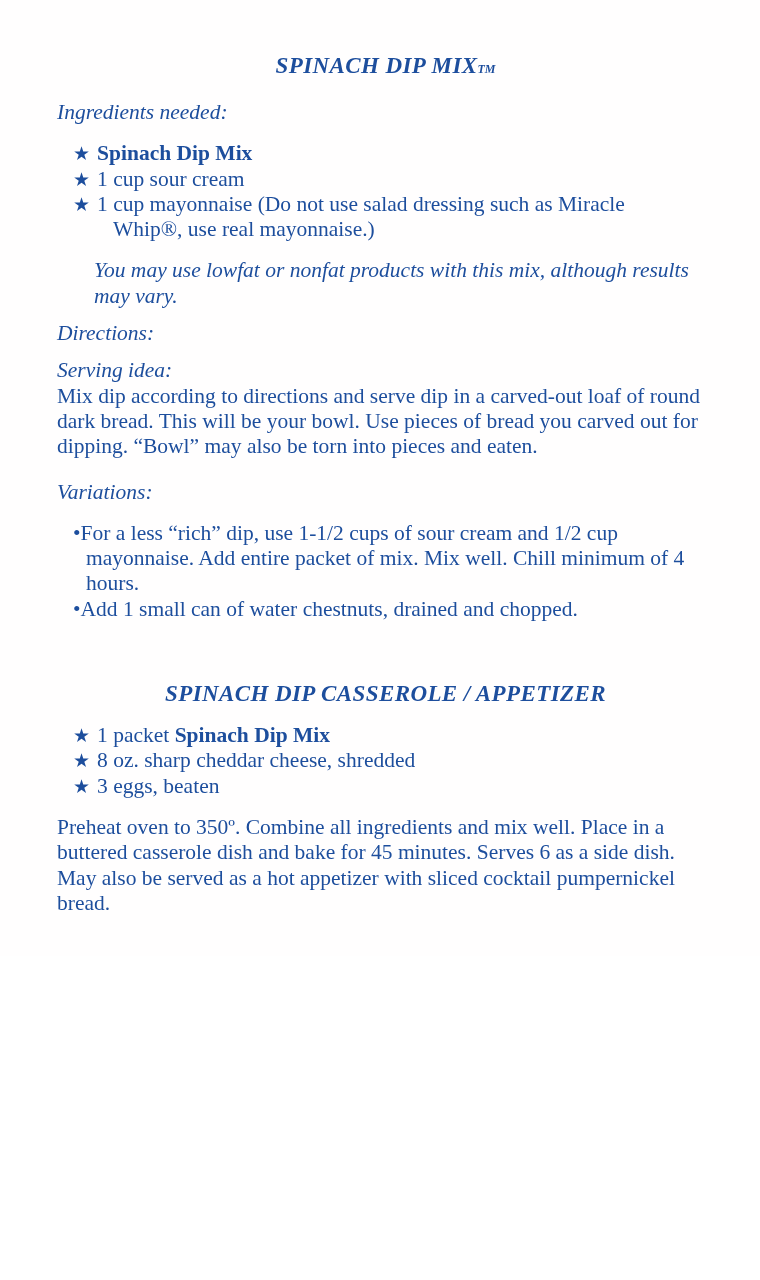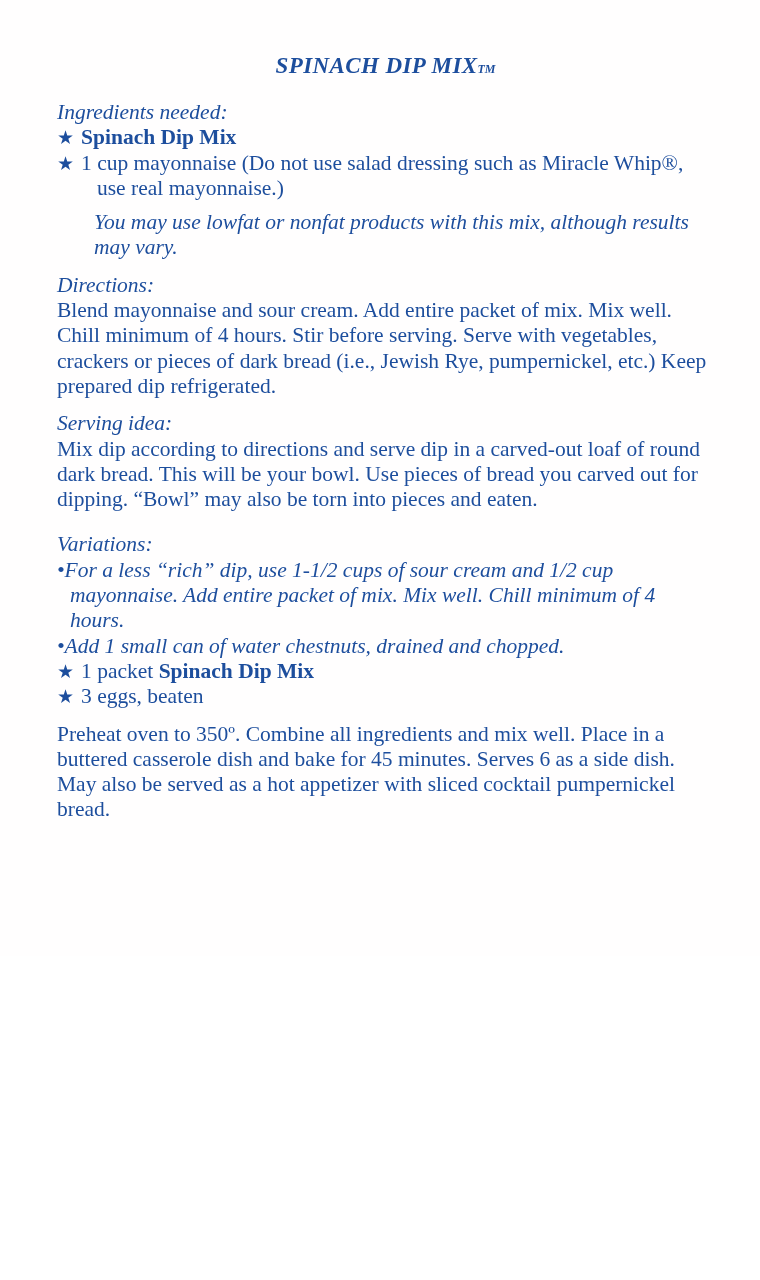--- a/index.html
+++ b/index.html
@@ -31,34 +31,33 @@
     letter-spacing: 0;
     vertical-align: baseline;
   }
   .heading {
     margin: 12px 0 0 0;
     font-weight: normal;
     font-style: italic;
   }
   p { margin: 0; }
   .note { font-style: italic; margin-top: 9px; margin-left: 37px; }
-  ul { list-style: none; margin: 0; padding: 0; }
+  ul { list-style: none; margin: 16px; padding: 0; }
   .star-list li {
     padding-left: 40px;
     text-indent: -40px;
   }
   .star {
     font-style: normal;
     margin-right: 7px;
     font-size: 19px;
   }
   .bullet-list li {
     padding-left: 13px;
     text-indent: -13px;
-    font-style: italic;
   }
   .variations-heading { margin-top: 20px; }
   .title-2 { margin-top: 58px; margin-bottom: 13px; }
   .para-after-list { margin-top: 12px; }
   .footer-rev {
     position: absolute;
     left: 55px;
     top: 1229px;
     font-family: "Liberation Sans", sans-serif;
     font-size: 11px;
@@ -79,40 +78,42 @@
 <body>
 
 <div class="page">
 
   <h1 class="title"><span>SPINACH DIP MIX</span><span class="tm">TM</span></h1>
 
   <p class="heading">Ingredients needed:</p>
 
   <ul class="star-list">
     <li><span class="star">★</span><b>Spinach Dip Mix</b><span></span></li>
+    <li><span class="star">★</span><b></b><span>1 cup sour cream</span></li>
     <li><span class="star">★</span><b></b><span>1 cup mayonnaise (Do not use salad dressing such as Miracle Whip®, use real mayonnaise.)</span></li>
   </ul>
 
   <p class="note">You may use lowfat or nonfat products with this mix, although results may vary.</p>
 
   <p class="heading">Directions:</p>
-  <p>Blend mayonnaise and sour cream. Add entire packet of mix. Mix well. Chill minimum of 4 hours. Stir before serving. Serve with vegetables, crackers or pieces of dark bread (i.e., Jewish Rye, pumpernickel, etc.) Keep prepared dip refrigerated.</p>
 
   <p class="heading">Serving idea:</p>
   <p>Mix dip according to directions and serve dip in a carved-out loaf of round dark bread. This will be your bowl. Use pieces of bread you carved out for dipping. “Bowl” may also be torn into pieces and eaten.</p>
 
   <p class="heading variations-heading">Variations:</p>
   <ul class="bullet-list">
     <li><span>•</span><span>For a less “rich” dip, use 1-1/2 cups of sour cream and 1/2 cup mayonnaise. Add entire packet of mix. Mix well. Chill minimum of 4 hours.</span></li>
     <li><span>•</span><span>Add 1 small can of water chestnuts, drained and chopped.</span></li>
   </ul>
 
+  <h2 class="title title-2">SPINACH DIP CASSEROLE / APPETIZER</h2>
 
   <ul class="star-list">
     <li><span class="star">★</span><span>1 packet </span><b>Spinach Dip Mix</b></li>
+    <li><span class="star">★</span><span>8 oz. sharp cheddar cheese, shredded</span><b></b></li>
     <li><span class="star">★</span><span>3 eggs, beaten</span><b></b></li>
   </ul>
 
   <p class="para-after-list">Preheat oven to 350º. Combine all ingredients and mix well. Place in a buttered casserole dish and bake for 45 minutes. Serves 6 as a side dish. May also be served as a hot appetizer with sliced cocktail pumpernickel bread.</p>
 
   <div class="footer-rev">Rev. 06-15-15</div>
   <div class="footer-copy">© 2015, Country Home Creations, Inc.</div>
 
 </div>
 

